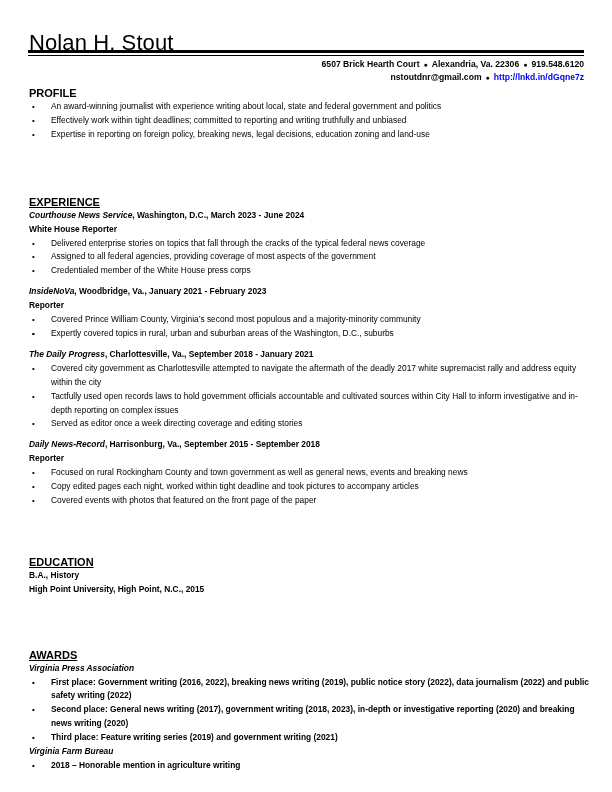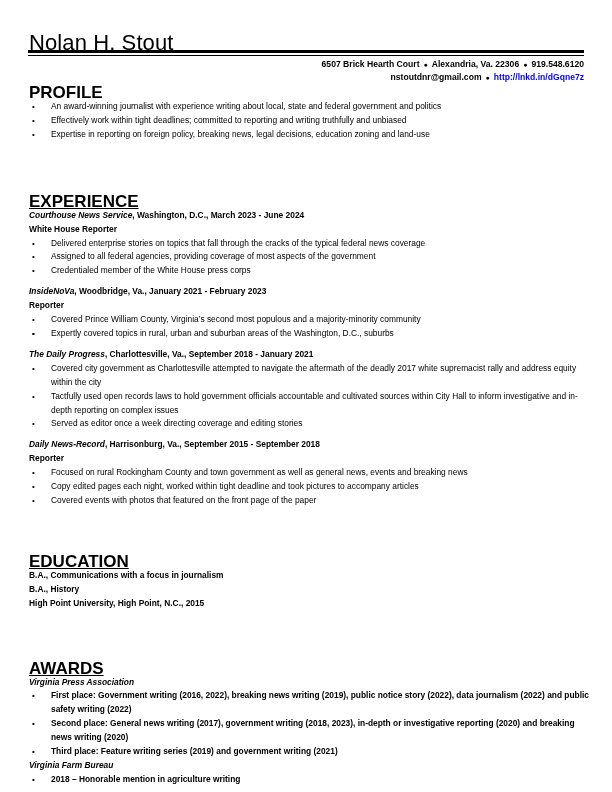--- a/index.html
+++ b/index.html
@@ -13,21 +13,21 @@
     }
     .rule-thick { position: absolute; left: 28px; top: 50px; width: 556px; height: 3px; background: #000; }
     .rule-thin { position: absolute; left: 28px; top: 55px; width: 556px; height: 1px; background: #000; }
     .contact {
       position: absolute; right: 28px; top: 58px; text-align: right;
       font-size: 8.6px; font-weight: bold; line-height: 13px;
     }
     .contact .sep { margin: 0 4px; font-size: 7px; }
     .contact a { color: #0000ee; }
     .body-wrap { position: absolute; left: 29px; top: 86px; width: 560px; font-size: 8.4px; line-height: 13.9px; }
-    .sec-title { font-size: 17px; font-weight: bold; line-height: 14px; }
+    .sec-title { font-size: 11px; font-weight: bold; line-height: 14px; }
     .sec-title.ul { text-decoration: underline; margin-top: 44px; }
     ul { margin: 0; padding: 0; list-style: none; }
     li { position: relative; padding-left: 22px; }
     li .bul { position: absolute; left: 3px; top: 0; font-size: 8px; }
     .exp-list li { padding-left: 22px; }
     .job-head { font-weight: bold; }
     .job-head i { font-weight: bold; font-style: italic; }
     .role { font-weight: bold; }
     .gap-big { height: 9px; }
     .gap-job { height: 7px; }
@@ -107,21 +107,20 @@
         <li><span class="bul">•</span><span>Copy edited pages each night, worked within tight deadline and took pictures to accompany articles</span></li>
         <li><span class="bul">•</span><span>Covered events with photos that featured on the front page of the paper</span></li>
       </ul>
     </div>
   </section>
 
   <div class="gap-sm"></div>
 
   <section>
     <div class="sec-title ul">EDUCATION</div>
-    <div class="role">B.A., Communications with a focus in journalism</div>
     <div class="role">B.A., History</div>
     <div class="role">High Point University, High Point, N.C., 2015</div>
   </section>
 
   <div class="gap-job"></div>
 
   <section>
     <div class="sec-title ul">AWARDS</div>
     <div class="org">Virginia Press Association</div>
     <ul class="awards">

